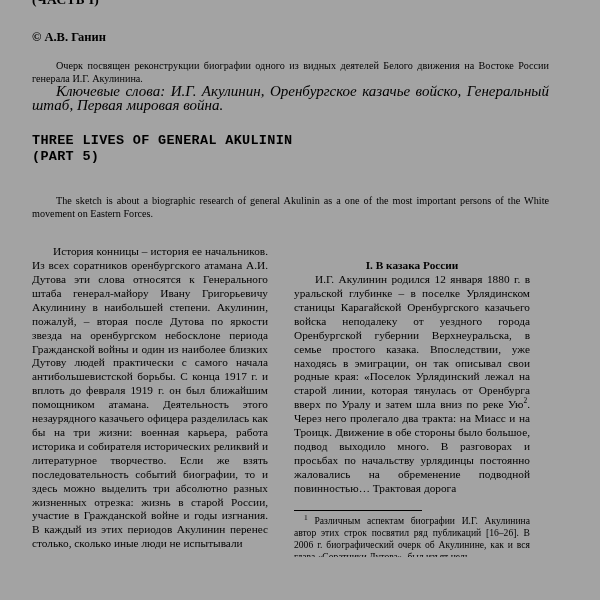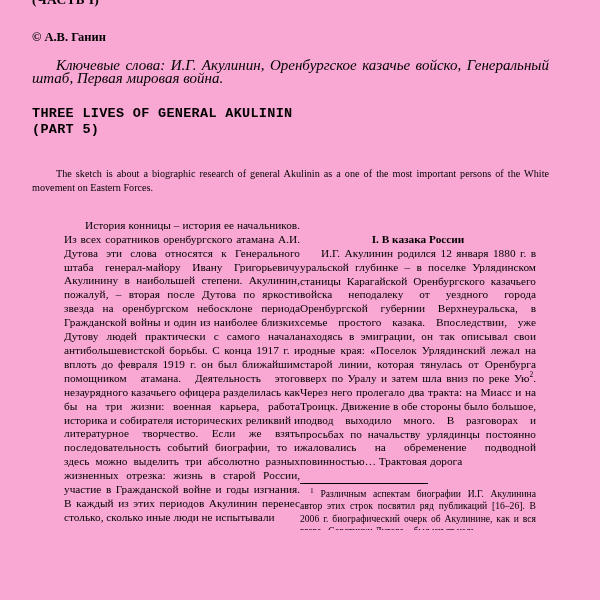--- a/index.html
+++ b/index.html
@@ -5,21 +5,21 @@
   html, body {
     margin: 0;
     padding: 0;
     background: #ffffff;
   }
   .page {
     position: relative;
     width: 600px;
     height: 600px;
     overflow: hidden;
-    background: #f9a8d4;
+    background: #a3a3a3;
     font-family: "Liberation Serif", "DejaVu Serif", serif;
     color: #000000;
   }
   .content {
     position: absolute;
     left: 32px;
     top: 0;
     width: 517px;
   }
 
@@ -65,21 +65,21 @@
     font-size: 13.5px;
     letter-spacing: 0.3px;
     line-height: 16px;
     margin: 0;
     font-family: Liberation Mono, monospace;
   }
 
   
   .columns {
     display: flex;
-    margin-left: 32px;
+    gap: 26px;
   }
   .col {
     width: 236px;
   }
   .body-p {
     font-size: 11.3px;
     line-height: 13.9px;
     text-align: justify;
     text-indent: 21px;
     margin: 0;
@@ -122,20 +122,21 @@
 <body>
 
 <div class="page">
   <div class="content">
 
     <div class="title-ru">(ЧАСТЬ I)</div>
 
     <div class="author author-ru">© А.В. Ганин</div>
 
     <div style="height:14px"></div>
+    <p class="abstract">Очерк посвящен реконструкции биографии одного из видных деятелей Белого движения на Востоке России генерала И.Г. Акулинина.</p>
     <p class="keywords">Ключевые слова: И.Г. Акулинин, Оренбургское казачье войско, Генеральный штаб, Первая мировая война.</p>
 
     <div style="height:21px"></div>
     <div class="title-en">THREE LIVES OF GENERAL AKULININ</div>
     <div class="title-en">(PART 5)</div>
 
     <div style="height:15px"></div>
 
     <div style="height:14px"></div>
     <p class="abstract">The sketch is about a biographic research of general Akulinin as a one of the most important persons of the White movement on Eastern Forces.</p>

